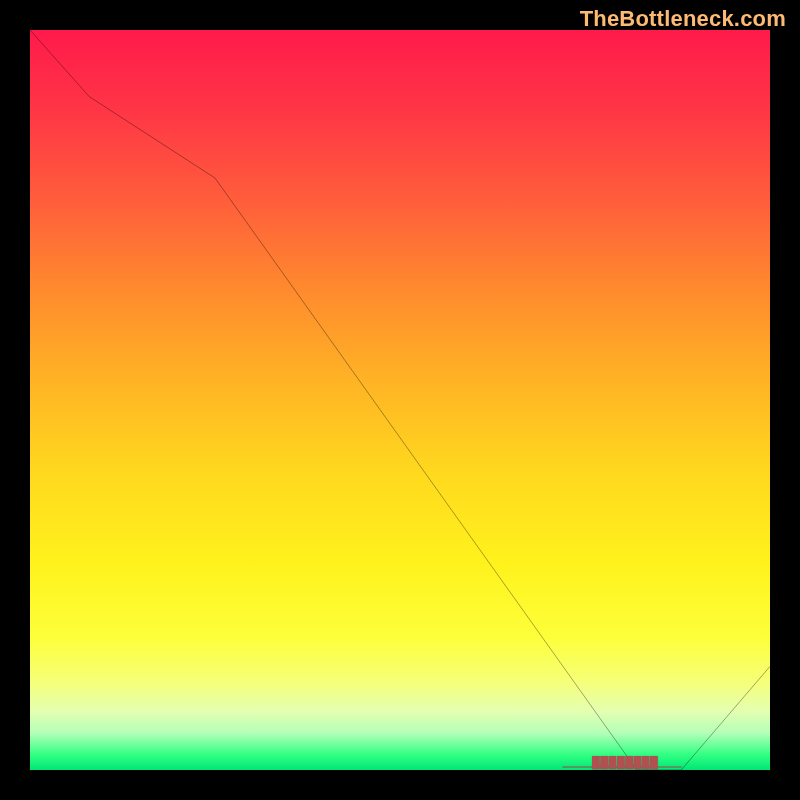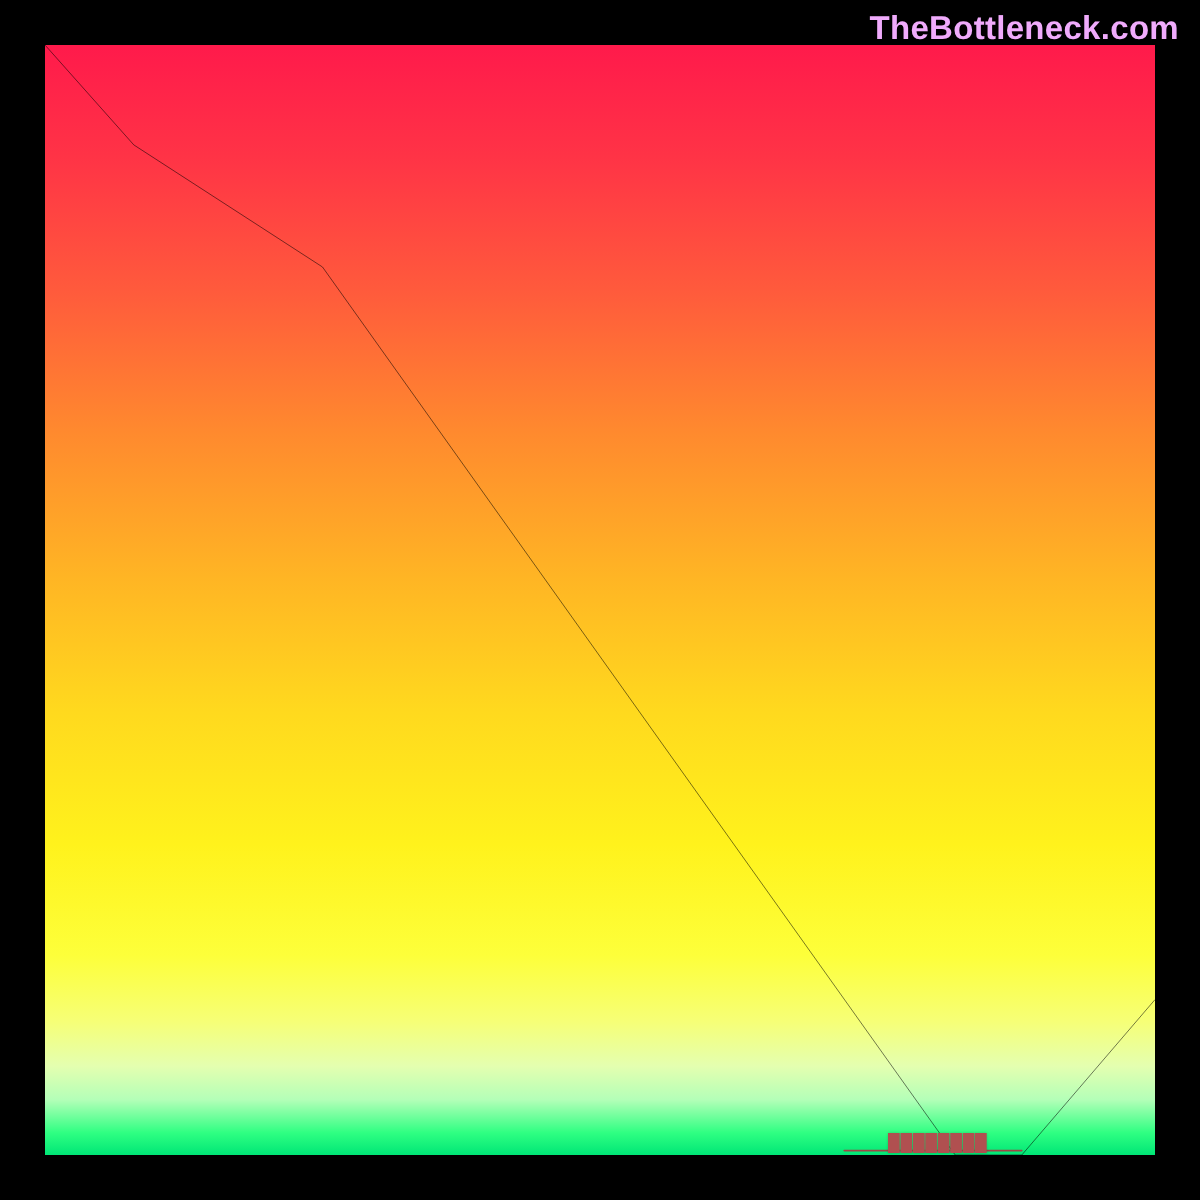--- a/index.html
+++ b/index.html
@@ -14,21 +14,21 @@
   .canvas {
     position: relative;
     width: 800px;
     height: 800px;
     background: #000;
   }
   .watermark {
     position: absolute;
     top: 6px;
     right: 14px;
-    color: #f0abfc;
+    color: #fdba74;
     font-size: 22px;
     font-weight: 600;
     letter-spacing: 0.2px;
     z-index: 50;
   }
   .plot-outer {
     position: absolute;
     top: 30px;
     left: 30px;
     width: 740px;

